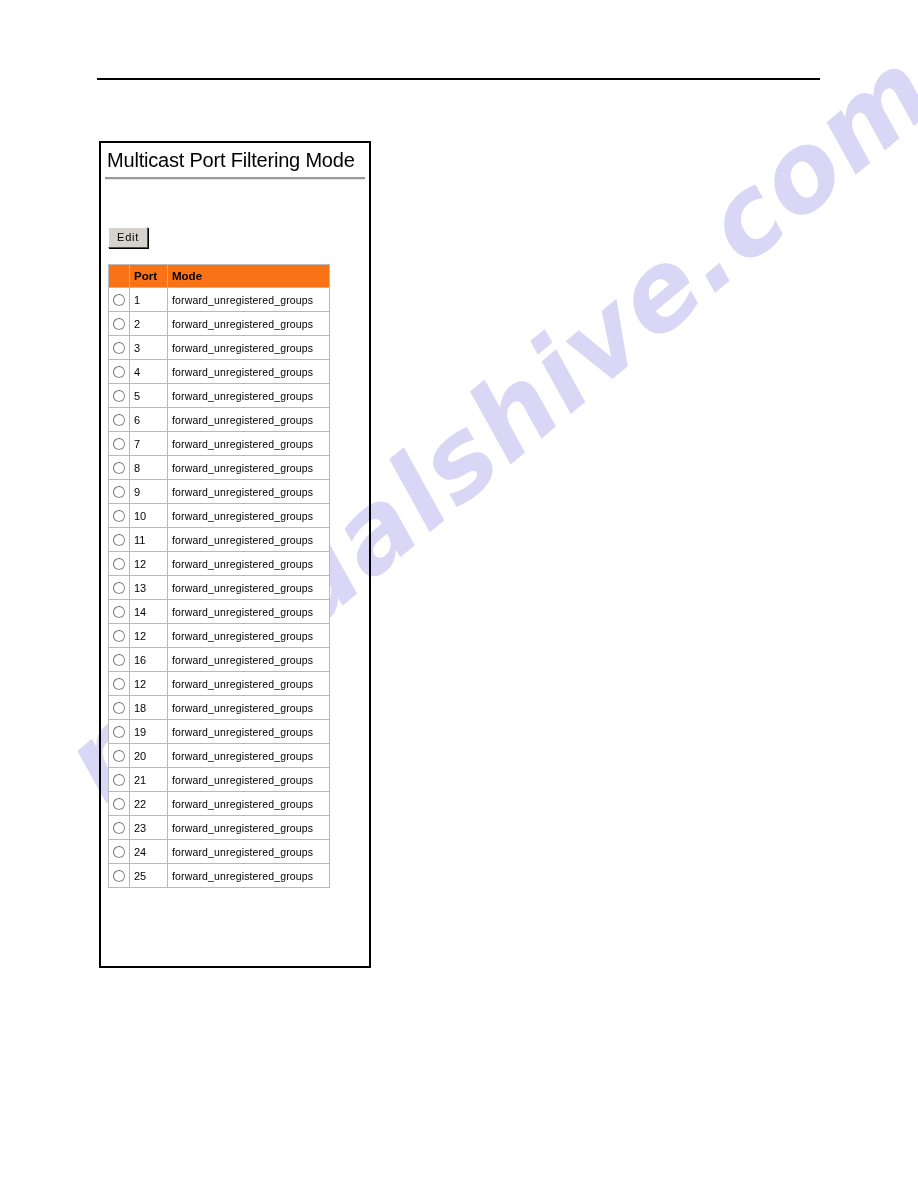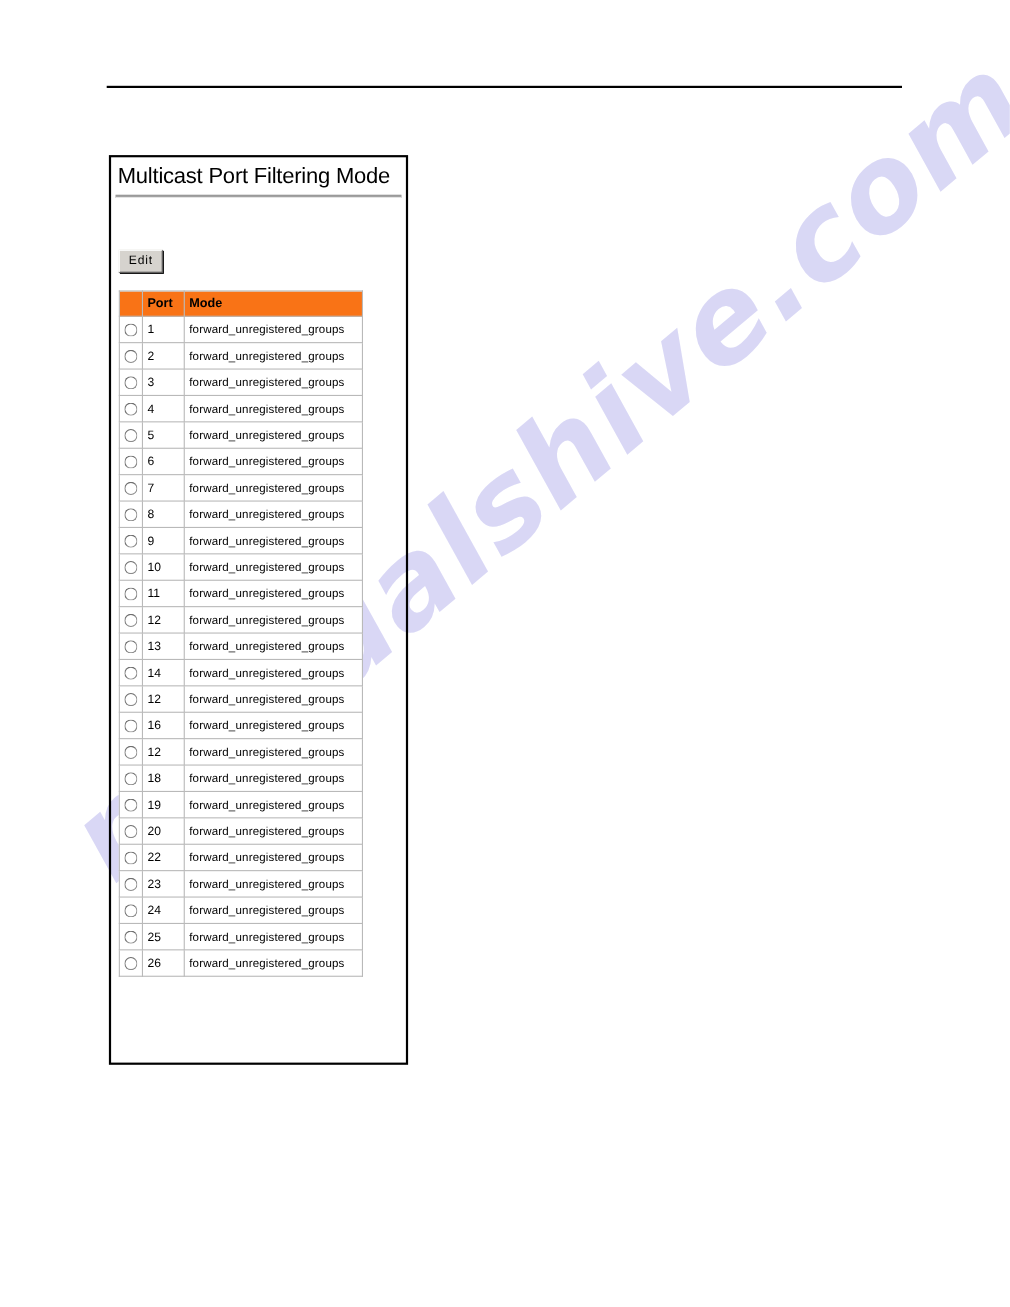--- a/index.html
+++ b/index.html
@@ -287,40 +287,40 @@
             <td class="cell-port">19</td>
             <td class="cell-mode">forward_unregistered_groups</td>
           </tr>
           <tr>
             <td class="cell-radio"><span class="radio-dot"></span></td>
             <td class="cell-port">20</td>
             <td class="cell-mode">forward_unregistered_groups</td>
           </tr>
           <tr>
             <td class="cell-radio"><span class="radio-dot"></span></td>
+            <td class="cell-port">21</td>
+            <td class="cell-mode">forward_unregistered_groups</td>
+          </tr>
+          <tr>
+            <td class="cell-radio"><span class="radio-dot"></span></td>
             <td class="cell-port">22</td>
             <td class="cell-mode">forward_unregistered_groups</td>
           </tr>
           <tr>
             <td class="cell-radio"><span class="radio-dot"></span></td>
             <td class="cell-port">23</td>
             <td class="cell-mode">forward_unregistered_groups</td>
           </tr>
           <tr>
             <td class="cell-radio"><span class="radio-dot"></span></td>
             <td class="cell-port">24</td>
             <td class="cell-mode">forward_unregistered_groups</td>
           </tr>
           <tr>
             <td class="cell-radio"><span class="radio-dot"></span></td>
             <td class="cell-port">25</td>
-            <td class="cell-mode">forward_unregistered_groups</td>
-          </tr>
-          <tr>
-            <td class="cell-radio"><span class="radio-dot"></span></td>
-            <td class="cell-port">26</td>
             <td class="cell-mode">forward_unregistered_groups</td>
           </tr>
         </tbody>
     </table>
 
   </div>
 </div>
 
 </body></html>

